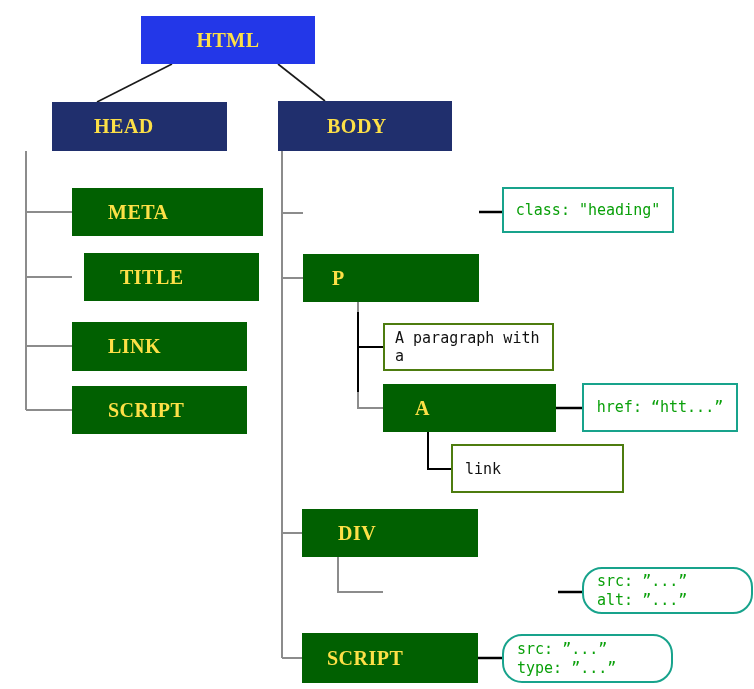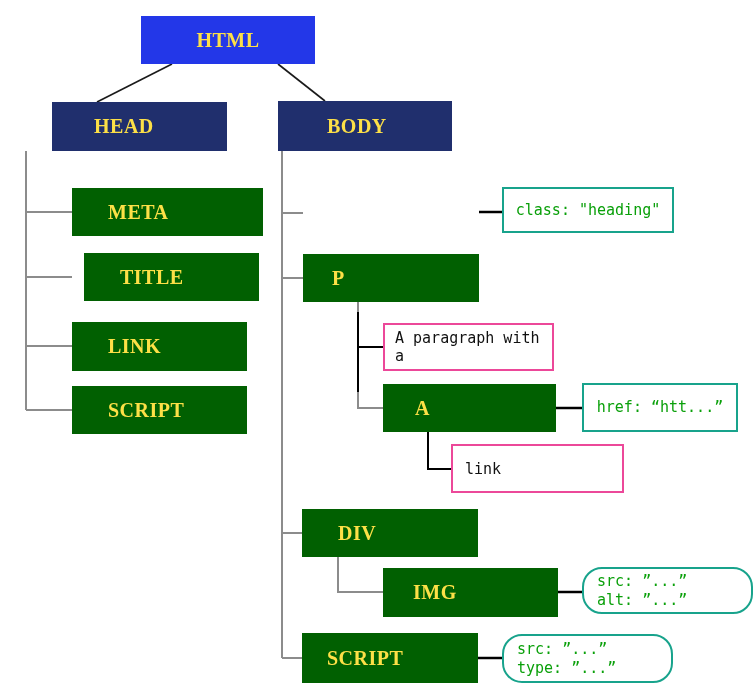--- a/index.html
+++ b/index.html
@@ -39,21 +39,21 @@
   #n-a           {left:383px;top:384px;width:173px;height:48px;padding-left:32px;}
   #n-div         {left:302px;top:509px;width:176px;height:48px;padding-left:36px;}
   #n-img         {left:383px;top:568px;width:175px;height:49px;padding-left:30px;}
   #n-script-body {left:302px;top:633px;width:176px;height:50px;padding-left:25px;}
 
   
   .textnode{
     position:absolute;
     display:flex;align-items:center;
     background:#ffffff;
-    border:2px solid #ec4899;
+    border:2px solid #4d7c0f;
     color:#111111;
     font-family:"DejaVu Sans Mono", monospace;
     font-size:15px;
     padding-left:10px;
   }
   #t-paragraph{left:383px;top:323px;width:171px;height:48px;}
   #t-link     {left:451px;top:444px;width:173px;height:49px;padding-left:12px;}
 
   
   .ann{
@@ -144,23 +144,20 @@
   </div>
 
   <div class="node element" id="n-a">
     <span>A</span>
   </div>
 
   <div class="node element" id="n-div">
     <span>DIV</span>
   </div>
 
-  <div class="node element" id="n-img">
-    <span>IMG</span>
-  </div>
 
   <div class="node element" id="n-script-body">
     <span>SCRIPT</span>
   </div>
 
   <div class="textnode" id="t-paragraph">
     <span>A paragraph with a</span>
   </div>
 
   <div class="textnode" id="t-link">

